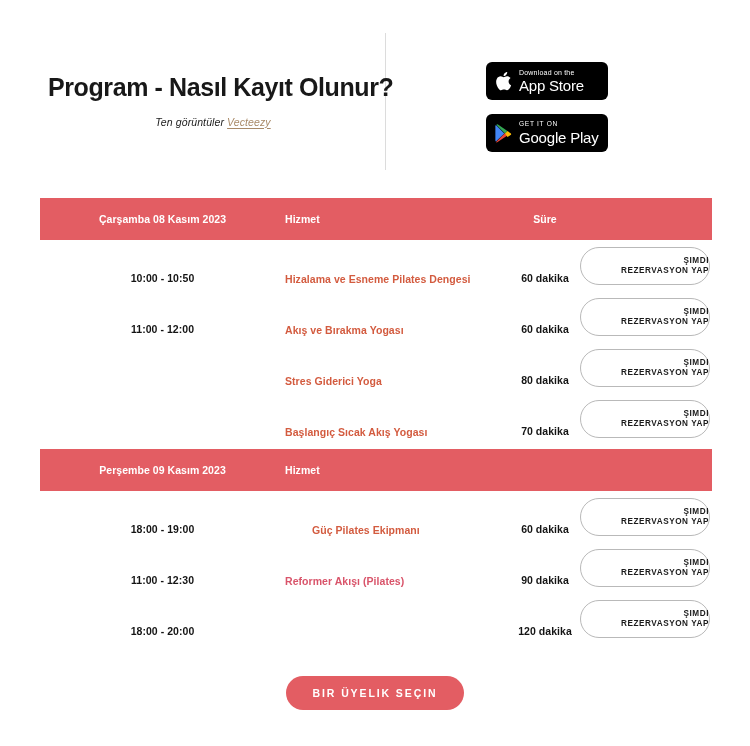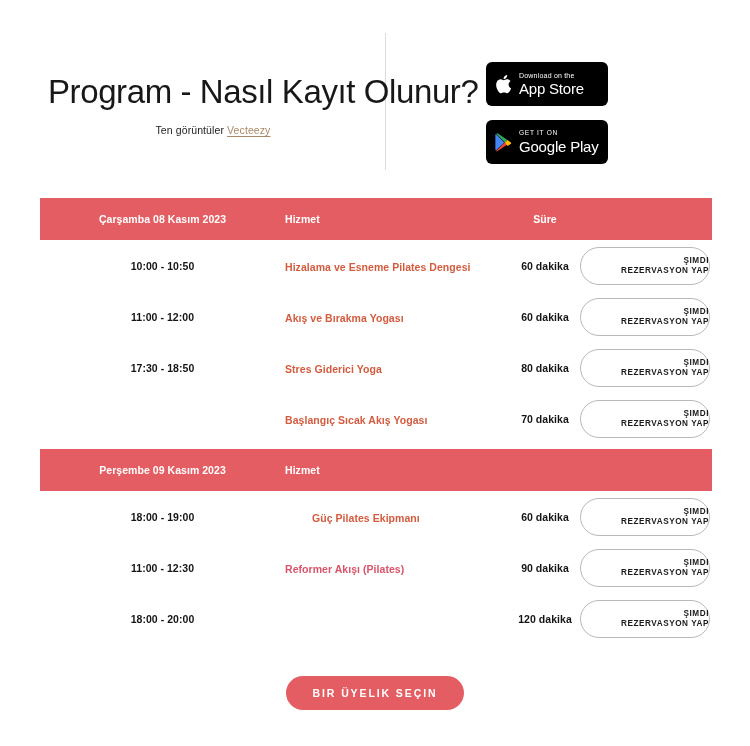--- a/index.html
+++ b/index.html
@@ -29,52 +29,53 @@
     height: 137px;
     background: #dcdcdc;
   }
   .title-block {
     position: absolute;
     left: 48px;
     top: 74px;
     width: 330px;
   }
   .page-title {
-    font-size: 33px;
-    font-weight: normal;
+    font-size: 25px;
+    font-weight: bold;
     letter-spacing: -0.4px;
     color: #181818;
     line-height: 1.1;
     margin: 0;
     white-space: nowrap;
   }
   .subtitle {
     margin-top: 14px;
     text-align: center;
     font-size: 10.5px;
+    font-style: italic;
     color: #1b1b1b;
     letter-spacing: 0.1px;
   }
   .subtitle .brand {
     color: #a98a68;
     text-decoration: underline;
     text-underline-offset: 2px;
   }
 
   .badges {
     position: absolute;
     left: 486px;
     top: 62px;
     display: flex;
     flex-direction: column;
     gap: 14px;
   }
   .badge {
     width: 122px;
-    height: 44px;
+    height: 38px;
     background: #000000;
     border-radius: 6px;
     display: flex;
     align-items: center;
     padding: 0 9px;
     box-sizing: border-box;
     gap: 7px;
   }
   .badge-icon {
     flex: 0 0 auto;
@@ -151,21 +152,21 @@
     margin-top: 48px;
   }
   .row .col-dur {
     color: #141414;
     font-size: 10.5px;
     font-weight: bold;
     letter-spacing: 0.05px;
   }
   .row-inner {
     position: absolute;
-    top: 0;
+    top: 12px;
     left: 0;
     right: 0;
     height: 51px;
     display: flex;
     align-items: center;
   }
 
   .book-btn {
     position: absolute;
     right: 2px;
@@ -285,21 +286,20 @@
       <div class="col-dur">60 dakika</div>
     </div>
     <button class="book-btn">
       <span>ŞIMDI</span>
       <span>REZERVASYON YAP</span>
     </button>
   </div>
 
   <div class="row">
     <div class="row-inner">
-      <div class="col-time">17:30 - 18:50</div>
       <div class="col-svc"><a style="color: rgb(211, 91, 63);">Stres Giderici Yoga</a></div>
       <div class="col-dur">80 dakika</div>
     </div>
     <button class="book-btn">
       <span>ŞIMDI</span>
       <span>REZERVASYON YAP</span>
     </button>
   </div>
 
   <div class="row">

